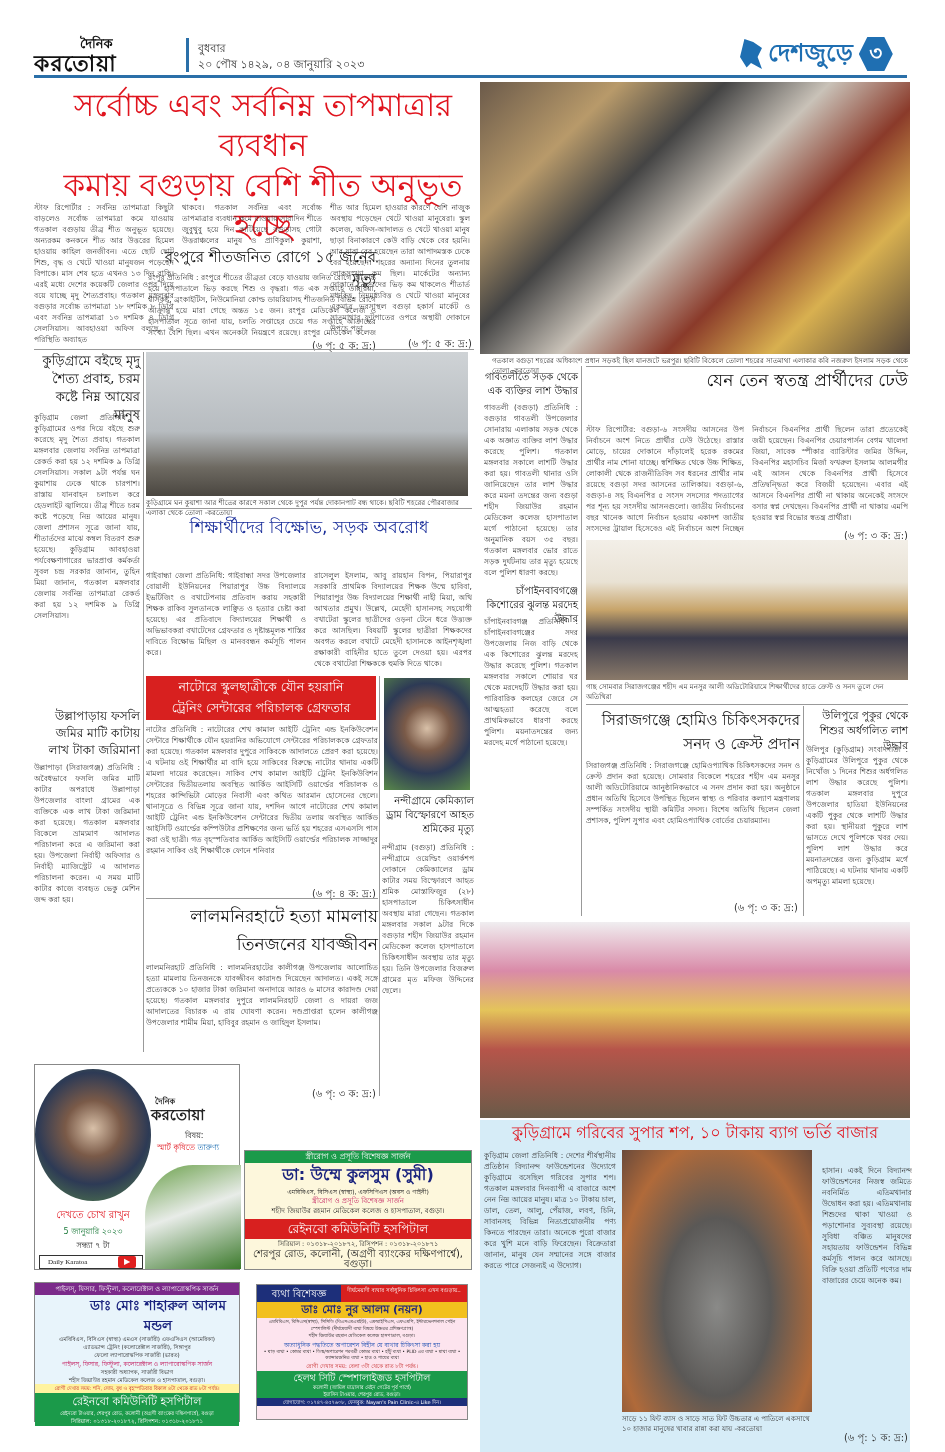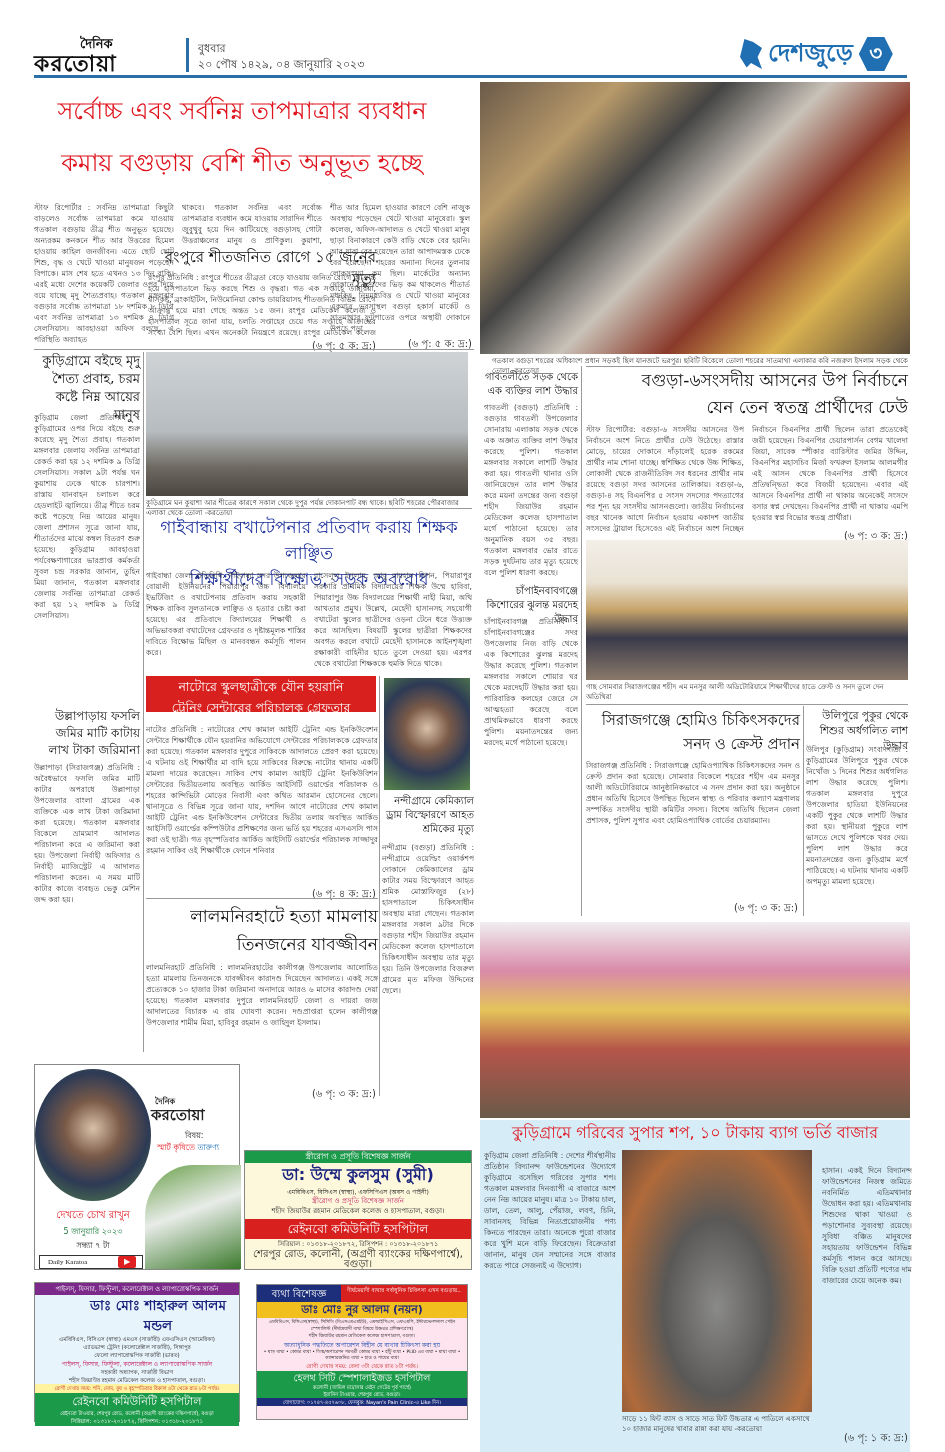--- a/index.html
+++ b/index.html
@@ -46,21 +46,21 @@
 <div class="abs mast-sep"></div>
 <div class="abs mast-day">বুধবার</div>
 <div class="abs mast-date">২০ পৌষ ১৪২৯, ০৪ জানুয়ারি ২০২৩</div>
 <div class="abs section-logo">
   <span class="map-icon"></span>
   <span>দেশজুড়ে</span>
   <span class="page-badge">৩</span>
 </div>
 <div class="masthead-rule"></div>
 
-<div class="abs headline-red" style="left:22px;top:85px;width:440px;font-size:24px;line-height:52px;">
+<div class="abs headline-red" style="left:43px;top:85px;width:440px;font-size:31px;line-height:40px;">
   <div>সর্বোচ্চ এবং সর্বনিম্ন তাপমাত্রার ব্যবধান</div>
   <div>কমায় বগুড়ায় বেশি শীত অনুভূত হচ্ছে</div>
 </div>
 
 <div class="abs text-col" style="left:34px;top:202px;width:140px;height:144px;">স্টাফ রিপোর্টার : সর্বনিম্ন তাপমাত্রা কিছুটা বাড়লেও সর্বোচ্চ তাপমাত্রা কমে যাওয়ায় গতকাল বগুড়ায় তীব্র শীত অনুভূত হয়েছে। অন্যরকম কনকনে শীত আর উত্তরের হিমেল হাওয়ায় কাহিল জনজীবন। এতে ছোট ছোট শিশু, বৃদ্ধ ও খেটে খাওয়া মানুষজন পড়েছেন বিপাকে। মাস শেষ হতে এখনও ১৩ দিন বাকি। এরই মধ্যে দেশের কয়েকটি জেলার ওপর দিয়ে বয়ে যাচ্ছে মৃদু শৈত্যপ্রবাহ। গতকাল মঙ্গলবার বগুড়ার সর্বোচ্চ তাপমাত্রা ১৮ দশমিক ৮ ডিগ্রি এবং সর্বনিম্ন তাপমাত্রা ১৩ দশমিক ৪ ডিগ্রি সেলসিয়াস। আবহাওয়া অফিস বলছে, এ পরিস্থিতি অব্যাহত</div>
 <div class="abs text-col" style="left:182px;top:202px;width:140px;height:44px;">থাকবে। গতকাল সর্বনিম্ন এবং সর্বোচ্চ তাপমাত্রার ব্যবধান কমে যাওয়ায় সারাদিন শীতে জুবুথুবু হয়ে দিন কাটিয়েছে বগুড়াসহ গোটা উত্তরাঞ্চলের মানুষ ও প্রাণিকুল। কুয়াশা, কনকনে</div>
 <div class="abs text-col" style="left:330px;top:202px;width:140px;height:144px;">শীত আর হিমেল হাওয়ার কারণে বেশি নাজুক অবস্থায় পড়েছেন খেটে খাওয়া মানুষেরা। স্কুল কলেজ, অফিস-আদালত ও খেটে খাওয়া মানুষ ছাড়া বিনাকারণে কেউ বাড়ি থেকে বের হয়নি। আর যারা বের হয়েছেন তারা আপাদমস্তক ঢেকে বের হয়েছেন। শহরের অন্যান্য দিনের তুলনায় লোকসংখ্যা কম ছিল। মার্কেটের অন্যান্য দোকানে ক্রেতাদের ভিড় কম থাকলেও শীতার্ত মধ্যবিত্ত, নিম্নমধ্যবিত্ত ও খেটে খাওয়া মানুষের একমাত্র ভরসাস্থল বগুড়া হকার্স মার্কেট ও সাতমাথার ফুটপাতের ওপরে অস্থায়ী দোকানে উপচে পড়া</div>
 <div class="abs kicker" style="left:400px;top:336px;width:72px;">(৬ পৃ: ৫ ক: দ্র:)</div>
 
 <div class="abs headline-black" style="left:150px;top:246px;width:226px;font-size:15px;line-height:22px;">রংপুরে শীতজনিত রোগে ১৫ জনের মৃত্যু</div>
@@ -76,30 +76,29 @@
 <div class="abs headline-black" style="left:34px;top:352px;width:106px;font-size:13px;line-height:18px;">কুড়িগ্রামে বইছে মৃদু শৈত্য প্রবাহ, চরম কষ্টে নিম্ন আয়ের মানুষ</div>
 <div class="abs text-col" style="left:34px;top:412px;width:106px;height:290px;">কুড়িগ্রাম জেলা প্রতিনিধি : কুড়িগ্রামের ওপর দিয়ে বইছে শুরু করেছে মৃদু শৈত্য প্রবাহ। গতকাল মঙ্গলবার জেলায় সর্বনিম্ন তাপমাত্রা রেকর্ড করা হয় ১২ দশমিক ৯ ডিগ্রি সেলসিয়াস। সকাল ৯টা পর্যন্ত ঘন কুয়াশায় ঢেকে থাকে চারপাশ। রাস্তায় যানবাহন চলাচল করে হেডলাইট জ্বালিয়ে। তীব্র শীতে চরম কষ্টে পড়েছে নিম্ন আয়ের মানুষ। জেলা প্রশাসন সূত্রে জানা যায়, শীতার্তদের মাঝে কম্বল বিতরণ শুরু হয়েছে। কুড়িগ্রাম আবহাওয়া পর্যবেক্ষণাগারের ভারপ্রাপ্ত কর্মকর্তা সুবল চন্দ্র সরকার জানান, তুহিন মিয়া জানান, গতকাল মঙ্গলবার জেলায় সর্বনিম্ন তাপমাত্রা রেকর্ড করা হয় ১২ দশমিক ৯ ডিগ্রি সেলসিয়াস।</div>
 
 <div class="abs photo fog" style="left:146px;top:352px;width:322px;height:144px;"></div>
 <div class="abs caption" style="left:146px;top:498px;width:322px;">
   <span>কুড়িগ্রামে ঘন কুয়াশা আর শীতের কারণে সকাল থেকে দুপুর পর্যন্ত দোকানপাট বন্ধ থাকে। ছবিটি শহরের পৌরবাজার এলাকা থেকে তোলা</span>
   <span>-করতোয়া</span>
 </div>
 
 <div class="abs headline-blue" style="left:146px;top:514px;width:326px;font-size:17px;line-height:26px;">
-  <div>গাইবান্ধায় বখাটেপনার প্রতিবাদ করায় শিক্ষক লাঞ্ছিত</div>
   <div>শিক্ষার্থীদের বিক্ষোভ, সড়ক অবরোধ</div>
 </div>
 <div class="abs text-col" style="left:146px;top:570px;width:160px;height:100px;">গাইবান্ধা জেলা প্রতিনিধি: গাইবান্ধা সদর উপজেলার বোয়ালী ইউনিয়নের পিয়ারাপুর উচ্চ বিদ্যালয়ে ইভটিজিং ও বখাটেপনায় প্রতিবাদ করায় সহকারী শিক্ষক রাকিব সুলতানকে লাঞ্ছিত ও হত্যার চেষ্টা করা হয়েছে। এর প্রতিবাদে বিদ্যালয়ের শিক্ষার্থী ও অভিভাবকরা বখাটেদের গ্রেফতার ও দৃষ্টান্তমূলক শাস্তির দাবিতে বিক্ষোভ মিছিল ও মানববন্ধন কর্মসূচি পালন করে।</div>
 <div class="abs text-col" style="left:314px;top:570px;width:158px;height:100px;">রাসেলুল ইসলাম, আবু রায়হান বিপন, পিয়ারাপুর সরকারি প্রাথমিক বিদ্যালয়ের শিক্ষক উম্মে হাবিবা, পিয়ারাপুর উচ্চ বিদ্যালয়ের শিক্ষার্থী নাহী মিয়া, অথি আখতার প্রমুখ। উল্লেখ, মেহেদী হাসানসহ সহযোগী বখাটেরা স্কুলের ছাত্রীদের ওড়না টেনে ধরে উত্ত্যক্ত করে আসছিল। বিষয়টি স্কুলের ছাত্রীরা শিক্ষকদের অবগত করলে বখাটে মেহেদী হাসানকে আইনশৃঙ্খলা রক্ষাকারী বাহিনীর হাতে তুলে দেওয়া হয়। এরপর থেকে বখাটেরা শিক্ষককে হুমকি দিতে থাকে।</div>
 
 <div class="abs headline-black" style="left:34px;top:708px;width:106px;font-size:12px;line-height:17px;">উল্লাপাড়ায় ফসলি জমির মাটি কাটায় লাখ টাকা জরিমানা</div>
 <div class="abs text-col" style="left:34px;top:762px;width:106px;height:292px;">উল্লাপাড়া (সিরাজগঞ্জ) প্রতিনিধি : অবৈধভাবে ফসলি জমির মাটি কাটার অপরাধে উল্লাপাড়া উপজেলার বাংলা গ্রামের এক ব্যক্তিকে এক লাখ টাকা জরিমানা করা হয়েছে। গতকাল মঙ্গলবার বিকেলে ভ্রাম্যমাণ আদালত পরিচালনা করে এ জরিমানা করা হয়। উপজেলা নির্বাহী অফিসার ও নির্বাহী ম্যাজিস্ট্রেট এ আদালত পরিচালনা করেন। এ সময় মাটি কাটার কাজে ব্যবহৃত ভেকু মেশিন জব্দ করা হয়।</div>
 
-<div class="abs" style="left:146px;top:676px;width:230px;height:36px;background:#d8201f;color:#fff;text-align:center;font-size:12.5px;line-height:21px;">
+<div class="abs" style="left:146px;top:676px;width:230px;height:44px;background:#d8201f;color:#fff;text-align:center;font-size:12.5px;line-height:21px;">
   <div>নাটোরে স্কুলছাত্রীকে যৌন হয়রানি</div>
   <div>ট্রেনিং সেন্টারের পরিচালক গ্রেফতার</div>
 </div>
 <div class="abs text-col" style="left:146px;top:724px;width:232px;height:166px;">নাটোর প্রতিনিধি : নাটোরের শেখ কামাল আইটি ট্রেনিং এন্ড ইনকিউবেশন সেন্টারে শিক্ষার্থীকে যৌন হয়রানির অভিযোগে সেন্টারের পরিচালককে গ্রেফতার করা হয়েছে। গতকাল মঙ্গলবার দুপুরে সাকিবকে আদালতে প্রেরণ করা হয়েছে। এ ঘটনায় ওই শিক্ষার্থীর মা বাদি হয়ে সাকিবের বিরুদ্ধে নাটোর থানায় একটি মামলা দায়ের করেছেন। সাকিব শেখ কামাল আইটি ট্রেনিং ইনকিউবিশন সেন্টারের দ্বিতীয়তলায় অবস্থিত আর্কিড আইসিটি ওয়ার্ল্ডের পরিচালক ও শহরের কান্দিভিটা মোড়ের নিবাসী এবং কথিত আরমান হোসেনের ছেলে। থানাসূত্রে ও বিভিন্ন সূত্রে জানা যায়, দশদিন আগে নাটোরের শেখ কামাল আইটি ট্রেনিং এন্ড ইনকিউবেশন সেন্টারের দ্বিতীয় তলায় অবস্থিত আর্কিড আইসিটি ওয়ার্ল্ডের কম্পিউটার প্রশিক্ষণের জন্য ভর্তি হয় শহরের এসএসসি পাস করা ওই ছাত্রী। গত বৃহস্পতিবার আর্কিড আইসিটি ওয়ার্ল্ডের পরিচালক সাজ্জাদুর রহমান সাকিব ওই শিক্ষার্থীকে ফোনে শনিবার</div>
 <div class="abs kicker" style="left:300px;top:886px;width:76px;">(৬ পৃ: ৪ ক: দ্র:)</div>
 
 <div class="abs photo portrait" style="left:384px;top:678px;width:86px;height:112px;"></div>
 <div class="abs headline-black" style="left:382px;top:794px;width:92px;font-size:10px;line-height:14px;">নন্দীগ্রামে কেমিক্যাল ড্রাম বিস্ফোরণে আহত শ্রমিকের মৃত্যু</div>
 <div class="abs text-col" style="left:382px;top:842px;width:92px;height:262px;">নন্দীগ্রাম (বগুড়া) প্রতিনিধি : নন্দীগ্রামে ওয়েল্ডিং ওয়ার্কশপ দোকানে কেমিক্যালের ড্রাম কাটার সময় বিস্ফোরণে আহত শ্রমিক মোস্তাফিজুর (২৮) হাসপাতালে চিকিৎসাধীন অবস্থায় মারা গেছেন। গতকাল মঙ্গলবার সকাল ৯টার দিকে বগুড়ার শহীদ জিয়াউর রহমান মেডিকেল কলেজ হাসপাতালে চিকিৎসাধীন অবস্থায় তার মৃত্যু হয়। তিনি উপজেলার বিজরুল গ্রামের মৃত মফিজ উদ্দিনের ছেলে।</div>
 
@@ -110,21 +109,20 @@
 <div class="abs text-col" style="left:146px;top:962px;width:232px;height:134px;">লালমনিরহাট প্রতিনিধি : লালমনিরহাটের কালীগঞ্জ উপজেলায় আলোচিত হত্যা মামলায় তিনজনকে যাবজ্জীবন কারাদণ্ড দিয়েছেন আদালত। একই সঙ্গে প্রত্যেককে ১০ হাজার টাকা জরিমানা অনাদায়ে আরও ৬ মাসের কারাদণ্ড দেয়া হয়েছে। গতকাল মঙ্গলবার দুপুরে লালমনিরহাট জেলা ও দায়রা জজ আদালতের বিচারক এ রায় ঘোষণা করেন। দণ্ডপ্রাপ্তরা হলেন কালীগঞ্জ উপজেলার শামীম মিয়া, হাবিবুর রহমান ও জাহিদুল ইসলাম।</div>
 <div class="abs kicker" style="left:300px;top:1086px;width:76px;">(৬ পৃ: ৩ ক: দ্র:)</div>
 
 <div class="abs headline-black" style="left:484px;top:370px;width:94px;font-size:10px;line-height:14px;">গাবতলীতে সড়ক থেকে এক ব্যক্তির লাশ উদ্ধার</div>
 <div class="abs text-col" style="left:484px;top:402px;width:94px;height:180px;">গাবতলী (বগুড়া) প্রতিনিধি : বগুড়ার গাবতলী উপজেলার সোনারায় এলাকায় সড়ক থেকে এক অজ্ঞাত ব্যক্তির লাশ উদ্ধার করেছে পুলিশ। গতকাল মঙ্গলবার সকালে লাশটি উদ্ধার করা হয়। গাবতলী থানার ওসি জানিয়েছেন তার লাশ উদ্ধার করে ময়না তদন্তের জন্য বগুড়া শহীদ জিয়াউর রহমান মেডিকেল কলেজ হাসপাতাল মর্গে পাঠানো হয়েছে। তার অনুমানিক বয়স ৩৫ বছর। গতকাল মঙ্গলবার ভোর রাতে সড়ক দুর্ঘটনায় তার মৃত্যু হয়েছে বলে পুলিশ ধারণা করছে।</div>
 
 <div class="abs headline-black" style="left:484px;top:584px;width:94px;font-size:10px;line-height:14px;">চাঁপাইনবাবগঞ্জে কিশোরের ঝুলন্ত মরদেহ উদ্ধার</div>
 <div class="abs text-col" style="left:484px;top:616px;width:94px;height:290px;">চাঁপাইনবাবগঞ্জ প্রতিনিধি : চাঁপাইনবাবগঞ্জের সদর উপজেলায় নিজ বাড়ি থেকে এক কিশোরের ঝুলন্ত মরদেহ উদ্ধার করেছে পুলিশ। গতকাল মঙ্গলবার সকালে শোয়ার ঘর থেকে মরদেহটি উদ্ধার করা হয়। পারিবারিক কলহের জেরে সে আত্মহত্যা করেছে বলে প্রাথমিকভাবে ধারণা করছে পুলিশ। ময়নাতদন্তের জন্য মরদেহ মর্গে পাঠানো হয়েছে।</div>
 
 <div class="abs headline-black" style="left:586px;top:366px;width:322px;font-size:17px;line-height:27px;border-top:1px solid #999;">
-  <div>বগুড়া-৬সংসদীয় আসনের উপ নির্বাচনে</div>
   <div>যেন তেন স্বতন্ত্র প্রার্থীদের ঢেউ</div>
 </div>
 <div class="abs text-col" style="left:586px;top:424px;width:158px;height:110px;">স্টাফ রিপোর্টার: বগুড়া-৬ সংসদীয় আসনের উপ নির্বাচনে অংশ নিতে প্রার্থীর ঢেউ উঠেছে। রাস্তার মোড়ে, চায়ের দোকানে দাঁড়ালেই হরেক রকমের প্রার্থীর নাম শোনা যাচ্ছে। স্বশিক্ষিত থেকে উচ্চ শিক্ষিত, লোকালী থেকে রাজনীতিবিদ সব ধরনের প্রার্থীর নাম রয়েছে বগুড়া সদর আসনের তালিকায়। বগুড়া-৬, বগুড়া-৪ সহ বিএনপির ৫ সংসদ সদস্যের পদত্যাগের পর শূন্য হয় সংসদীয় আসনগুলো। জাতীয় নির্বাচনের বছর খানেক আগে নির্বাচন হওয়ায় একাদশ জাতীয় সংসদের ট্রায়াল হিসেবেও এই নির্বাচনে অংশ নিচ্ছেন অনেকে।</div>
 <div class="abs text-col" style="left:752px;top:424px;width:156px;height:110px;">নির্বাচনে বিএনপির প্রার্থী ছিলেন তারা প্রত্যেকেই জয়ী হয়েছেন। বিএনপির চেয়ারপার্সন বেগম খালেদা জিয়া, সাবেক স্পীকার ব্যারিস্টার জমির উদ্দিন, বিএনপির মহাসচিব মির্জা ফখরুল ইসলাম আলমগীর এই আসন থেকে বিএনপির প্রার্থী হিসেবে প্রতিদ্বন্দ্বিতা করে বিজয়ী হয়েছেন। এবার এই আসনে বিএনপির প্রার্থী না থাকায় অনেকেই সংসদে বসার স্বপ্ন দেখছেন। বিএনপির প্রার্থী না থাকায় এমপি হওয়ার স্বপ্ন বিভোর স্বতন্ত্র প্রার্থীরা।</div>
 <div class="abs kicker" style="left:830px;top:528px;width:78px;">(৬ পৃ: ৩ ক: দ্র:)</div>
 
 <div class="abs photo ceremony" style="left:586px;top:540px;width:322px;height:140px;"></div>
 <div class="abs caption" style="left:586px;top:682px;width:322px;">গাছ সোমবার সিরাজগঞ্জের শহীদ এম মনসুর আলী অডিটোরিয়ামে শিক্ষার্থীদের হাতে ক্রেস্ট ও সনদ তুলে দেন অতিথিরা</div>
 
 <div class="abs headline-black" style="left:586px;top:708px;width:214px;font-size:15px;line-height:24px;">

